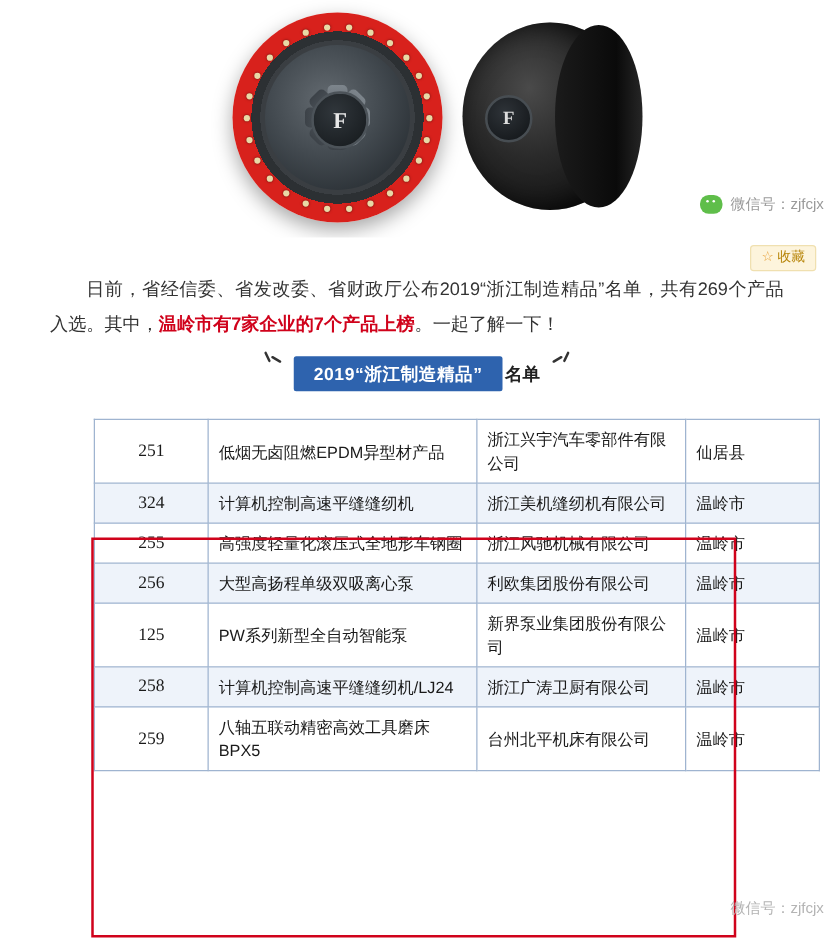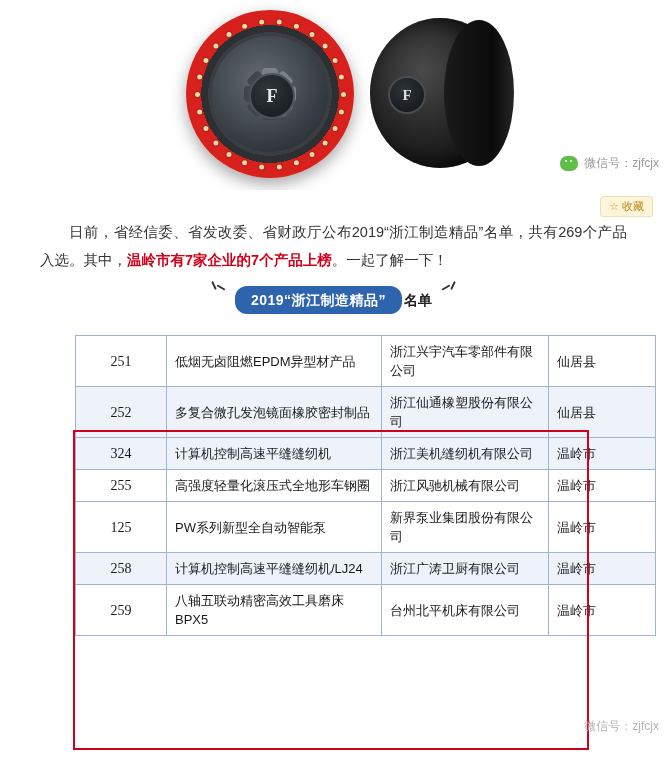--- a/index.html
+++ b/index.html
@@ -207,21 +207,21 @@
   .banner {
     position: relative;
     display: inline-block;
   }
   .banner-inner {
     background: #2e63ae;
     color: #ffffff;
     font-size: 14px;
     font-weight: bold;
     padding: 6px 16px;
-    border-radius: 12px;
+    border-radius: 2px;
     letter-spacing: .5px;
     white-space: nowrap;
   }
   .spark {
     position: absolute;
     width: 14px; height: 14px;
   }
   .spark::before, .spark::after {
     content: "";
     position: absolute;
@@ -365,37 +365,37 @@
 <div class="table-wrap">
   <table class="list">
     <tbody id="table-body">
         <tr>
           <td class="c-num">251</td>
           <td class="c-name">低烟无卤阻燃EPDM异型材产品</td>
           <td class="c-company">浙江兴宇汽车零部件有限公司</td>
           <td class="c-region">仙居县</td>
         </tr>
         <tr class="alt">
-          <td class="c-num">252</td>
-          <td class="c-name">多复合微孔发泡镜面橡胶密封制品</td>
-          <td class="c-company">浙江仙通橡塑股份有限公司</td>
-          <td class="c-region">仙居县</td>
-        </tr>
-        <tr class="alt">
           <td class="c-num">324</td>
           <td class="c-name">计算机控制高速平缝缝纫机</td>
           <td class="c-company">浙江美机缝纫机有限公司</td>
           <td class="c-region">温岭市</td>
         </tr>
         <tr>
           <td class="c-num">255</td>
           <td class="c-name">高强度轻量化滚压式全地形车钢圈</td>
           <td class="c-company">浙江风驰机械有限公司</td>
           <td class="c-region">温岭市</td>
         </tr>
+        <tr class="alt">
+          <td class="c-num">256</td>
+          <td class="c-name">大型高扬程单级双吸离心泵</td>
+          <td class="c-company">利欧集团股份有限公司</td>
+          <td class="c-region">温岭市</td>
+        </tr>
         <tr>
           <td class="c-num">125</td>
           <td class="c-name">PW系列新型全自动智能泵</td>
           <td class="c-company">新界泵业集团股份有限公司</td>
           <td class="c-region">温岭市</td>
         </tr>
         <tr class="alt">
           <td class="c-num">258</td>
           <td class="c-name">计算机控制高速平缝缝纫机/LJ24</td>
           <td class="c-company">浙江广涛卫厨有限公司</td>

